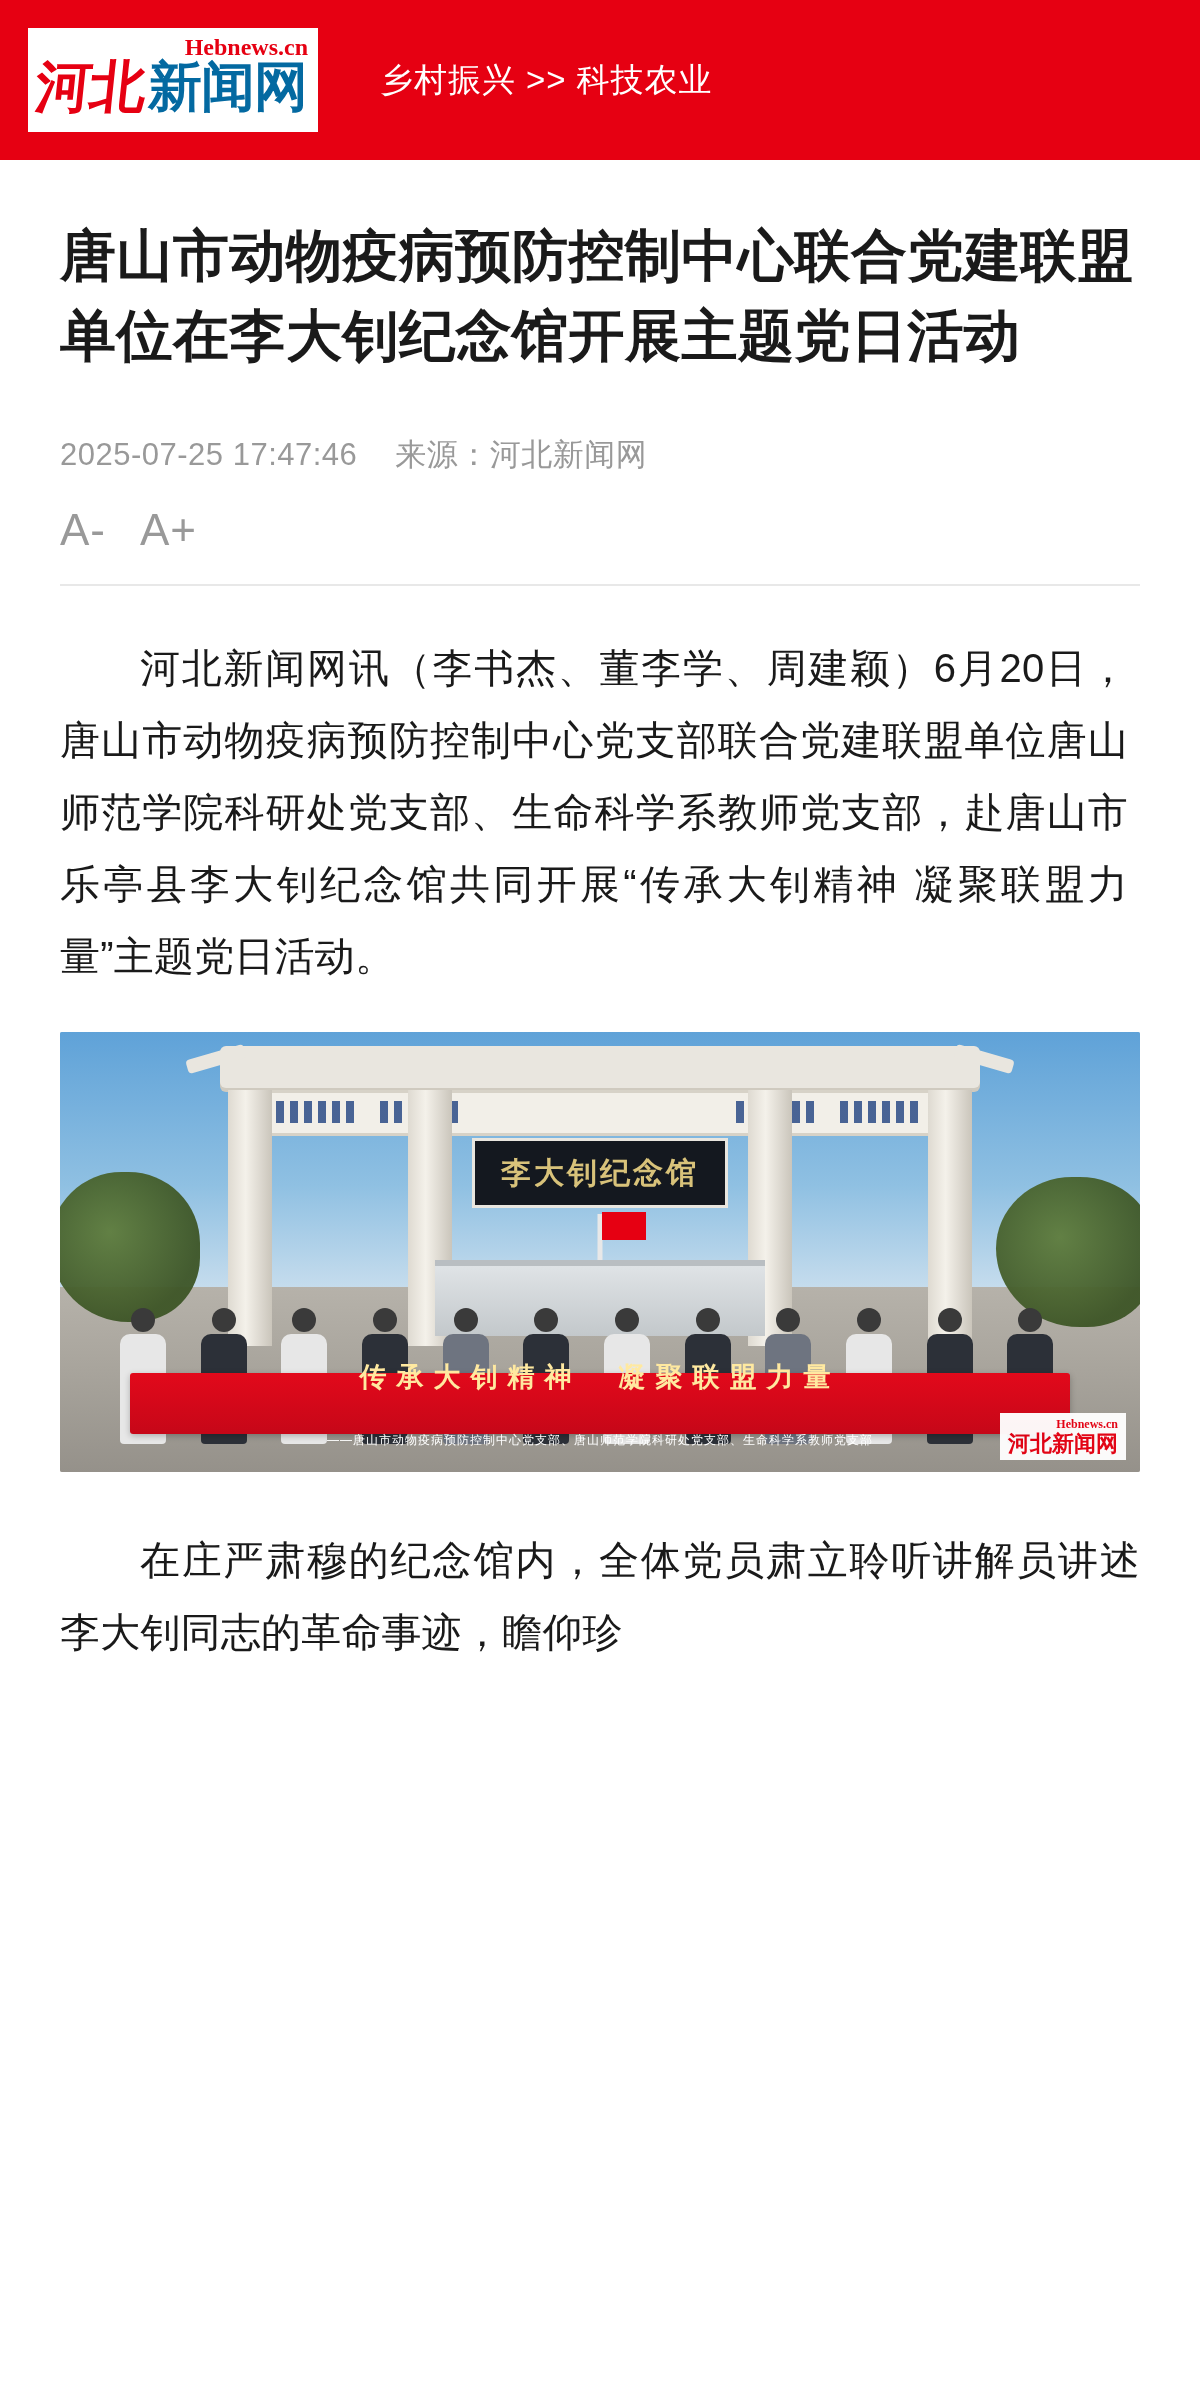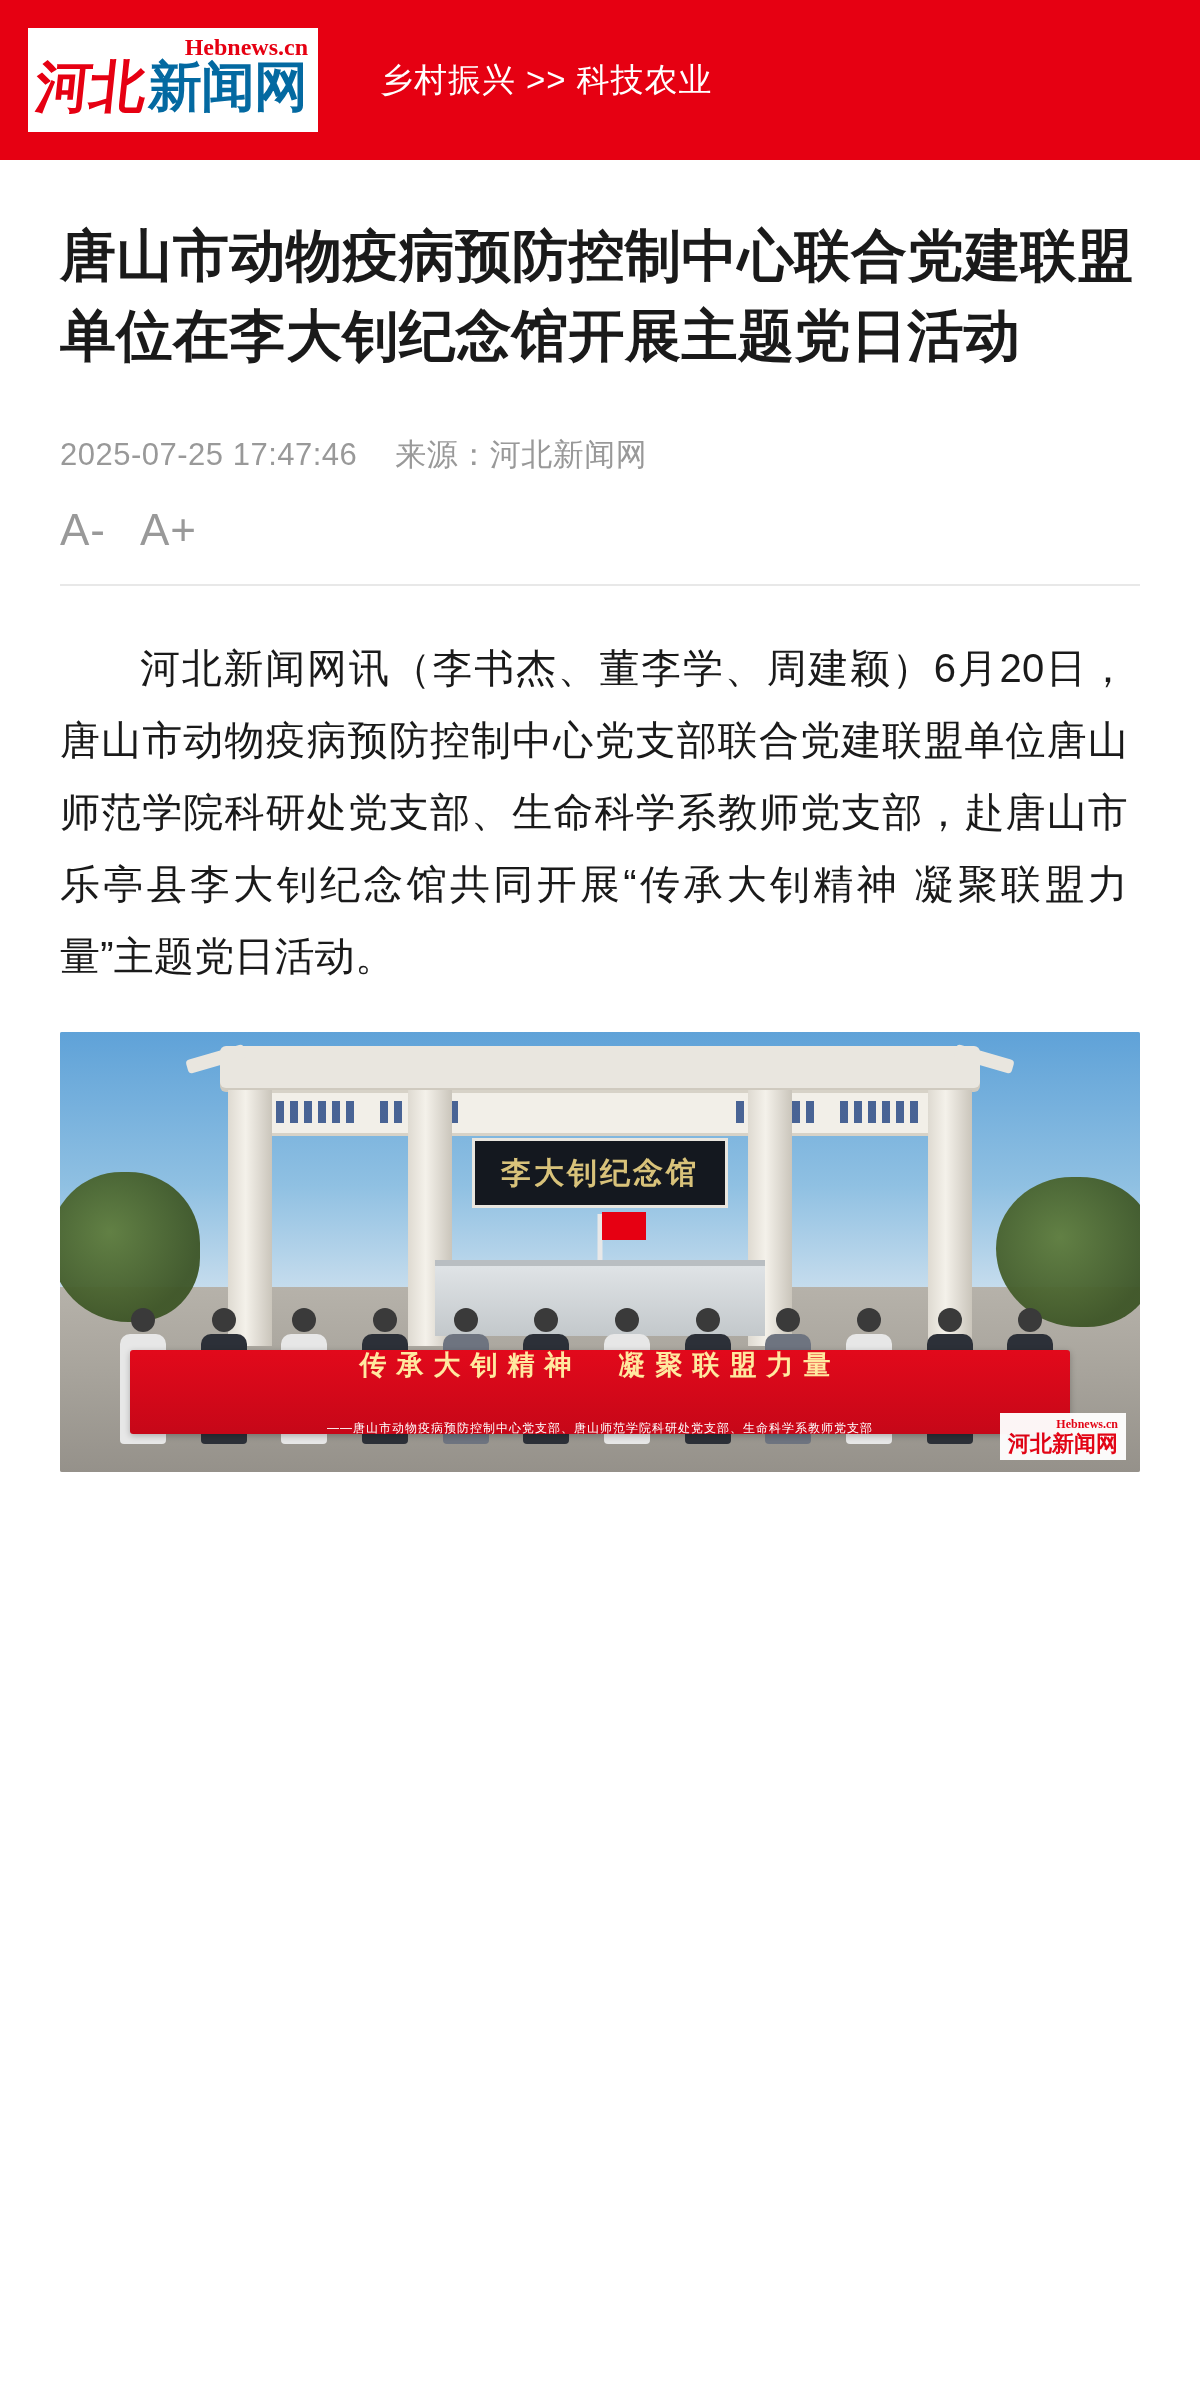--- a/index.html
+++ b/index.html
@@ -260,21 +260,21 @@
     background: #3a3a3a;
   }
   .person .body {
     position: absolute; left: 50%; transform: translateX(-50%);
     top: 26px; width: 46px; height: 110px;
     background: #2c3038; border-radius: 10px 10px 4px 4px;
   }
   .person.light .body { background: #e7e7e7; }
   .person.mid .body { background: #6e7480; }
   .banner {
-    position: absolute; left: 70px; right: 70px; bottom: 38px; height: 84px;
+    position: absolute; left: 70px; right: 70px; bottom: 38px; height: 61px;
     background: linear-gradient(to bottom, #e2091b, #c60718);
     border-radius: 3px;
     display: flex; flex-direction: column; align-items: center; justify-content: center;
     box-shadow: 0 2px 6px rgba(0,0,0,.25);
     gap: 31px;
   }
   .banner .b1 {
     color: #ffe9a0; font-weight: bold; font-size: 27px; letter-spacing: 10px;
     font-family: "Liberation Serif", serif; white-space: nowrap;
   }
@@ -412,15 +412,18 @@
         <div class="b1">传承大钊精神　凝聚联盟力量</div>
         <div class="b2">——唐山市动物疫病预防控制中心党支部、唐山师范学院科研处党支部、生命科学系教师党支部</div>
       </div>
 
       <div class="fig-watermark">
         <div class="w-top">Hebnews.cn</div>
         <div class="w-main">河北新闻网</div>
       </div>
     </div>
 
+    <div class="body-text after-figure">
+      <p>在庄严肃穆的纪念馆内，全体党员肃立聆听讲解员讲述李大钊同志的革命事迹，瞻仰珍</p>
+    </div>
 
   </div>
 </div>
 
 </body></html>

